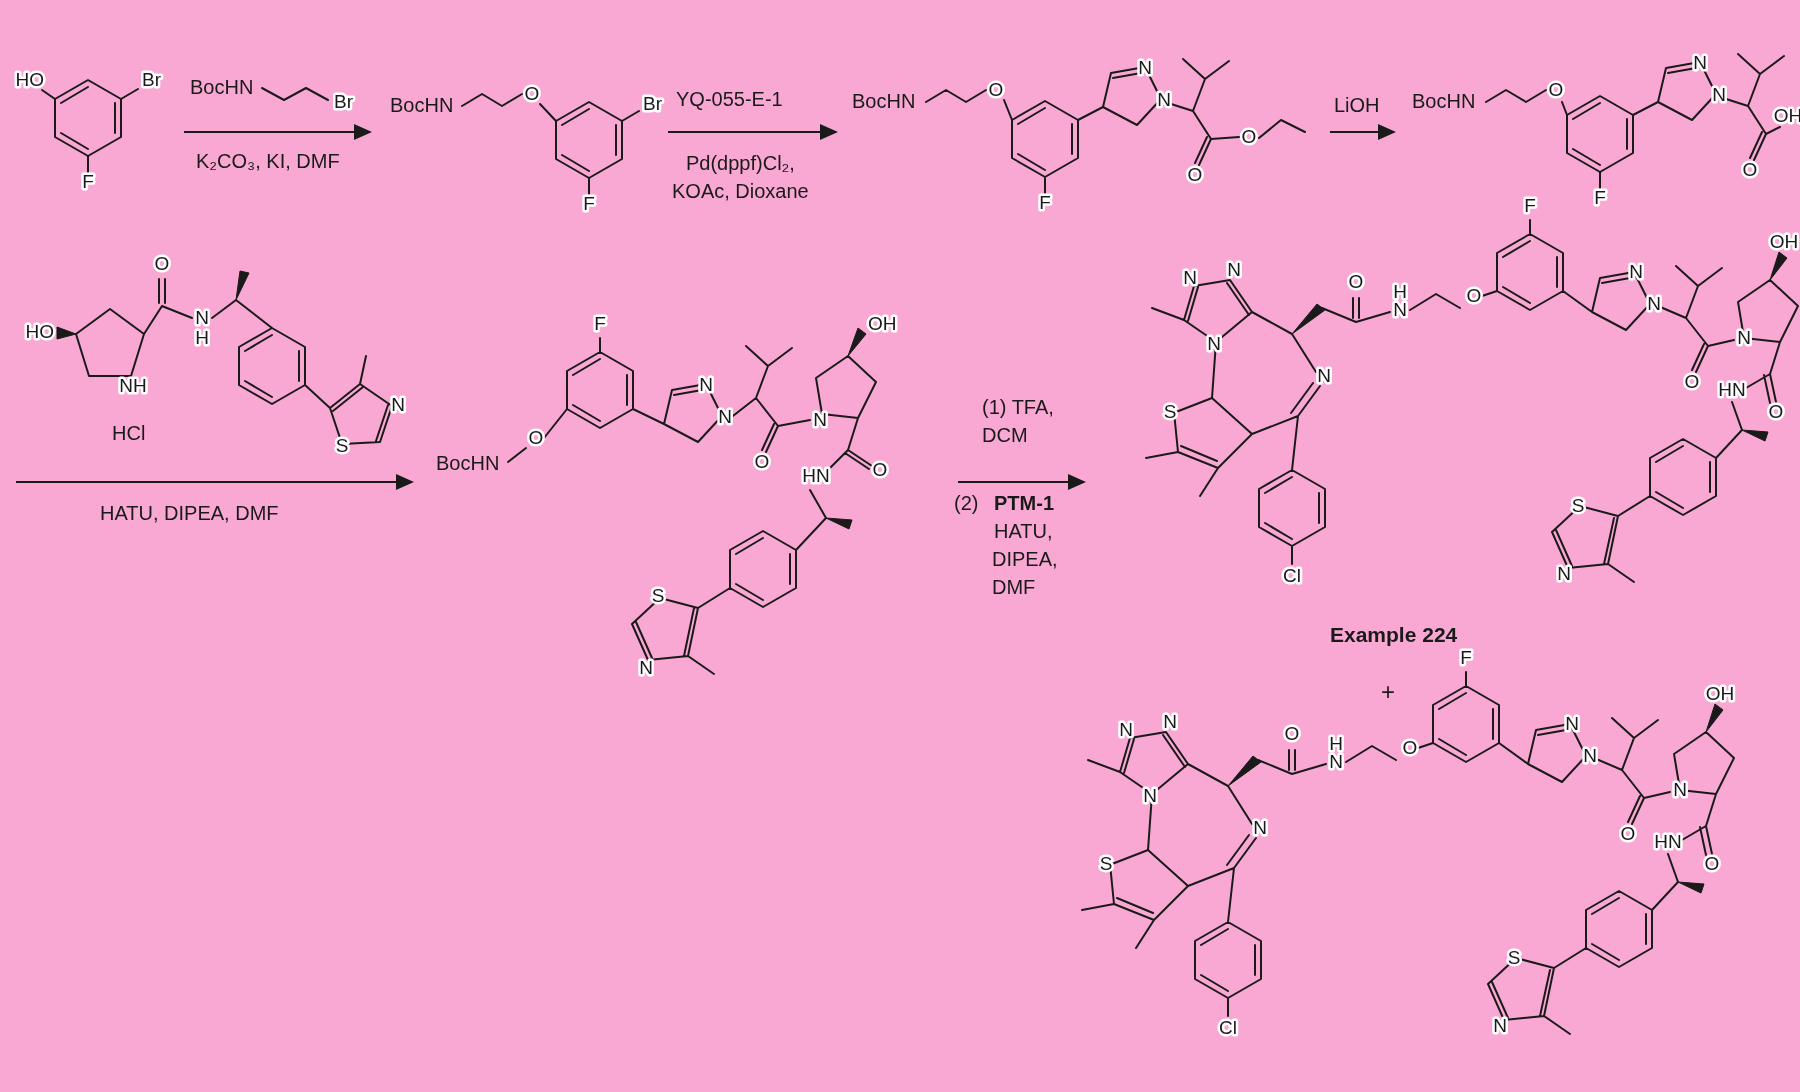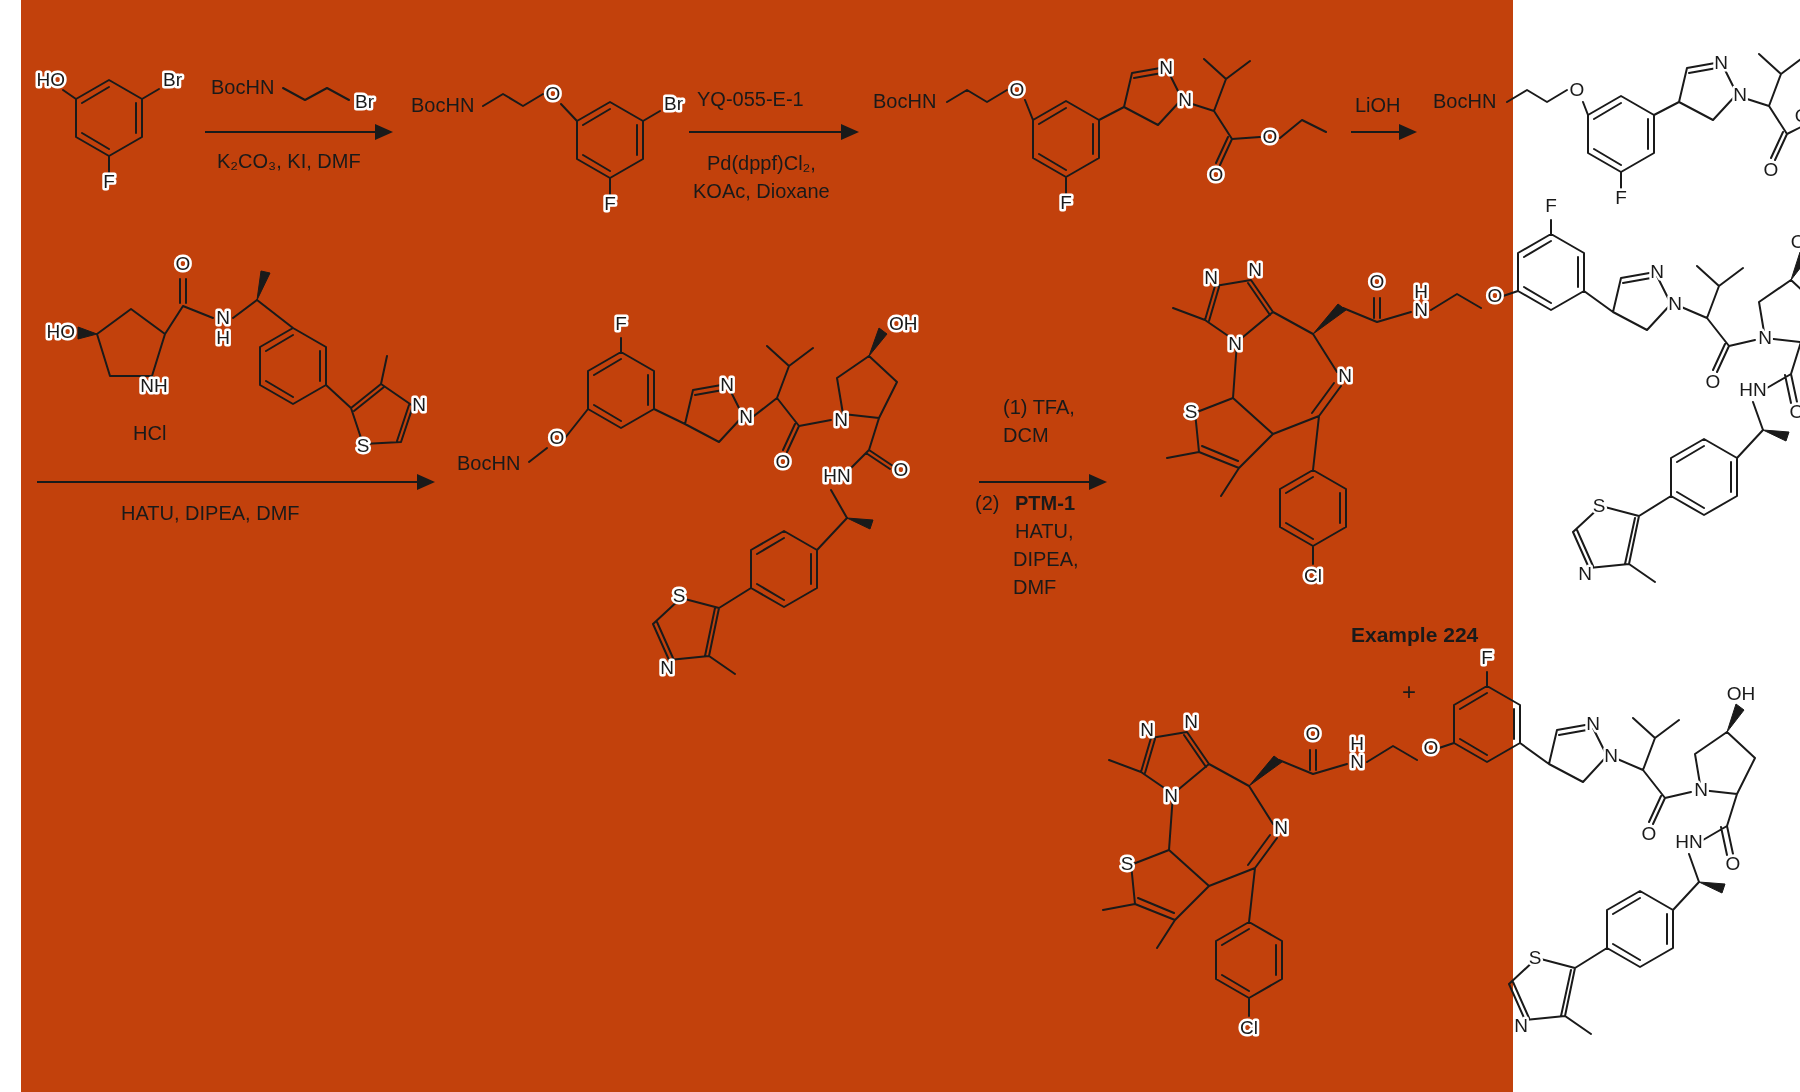--- a/index.html
+++ b/index.html
@@ -1,16 +1,16 @@
 <!DOCTYPE html>
 <html><head>
 <meta charset="utf-8">
 <style>
   html,body{margin:0;padding:0;background:#ffffff;}
-  .page{width:1492px;height:1092px;position:relative;background:#c2410c;margin-left:21px;}
+  .page{width:1800px;height:1092px;position:relative;background:#f9a8d4;}
   svg{display:block;}
   .bond{stroke:#1a1a1a;stroke-width:2;fill:none;stroke-linecap:round;stroke-linejoin:round;}
   .wedge{fill:#1a1a1a;stroke:#1a1a1a;stroke-width:1;stroke-linejoin:round;}
   .arrow{stroke:#1a1a1a;stroke-width:2;fill:none;}
   .atom{font-family:"Liberation Sans",sans-serif;font-size:19px;fill:#1a1a1a;
         stroke:#ffffff;stroke-width:5px;paint-order:stroke;stroke-linejoin:round;
         text-anchor:middle;}
   .reagent{font-family:"Liberation Sans",sans-serif;font-size:20px;fill:#1a1a1a;text-anchor:start;}
   .bold{font-weight:bold;}
   .start{text-anchor:start;}

